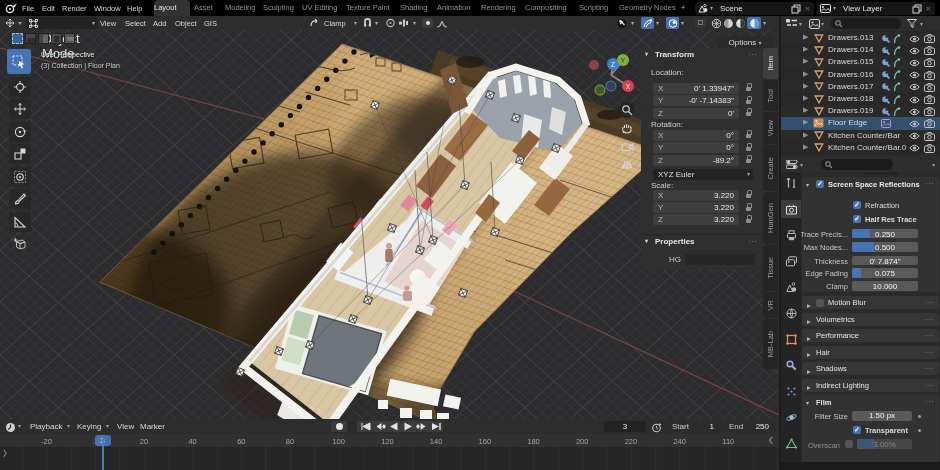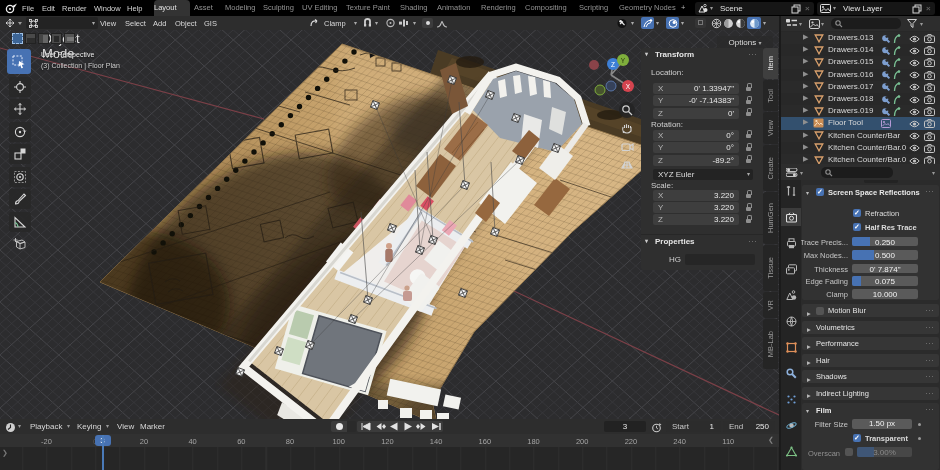--- a/index.html
+++ b/index.html
@@ -26,21 +26,21 @@
 .ntab{width:15px;border-radius:3px 0 0 3px;margin-bottom:1px;background:#252525;color:#9a9a9a;font-size:7.5px;display:flex;align-items:center;justify-content:center}
 .ntab span{writing-mode:vertical-rl;transform:rotate(180deg)}
 .ntab.active{background:#3f3f3f;color:#e8e8e8}
 
 #rightcol{position:absolute;left:781px;top:16px;width:159px;height:344px;background:#282828}
 #outliner{position:absolute;left:0;top:0;width:159px;height:148px;background:#282828}
 #outliner .ohdr{position:absolute;left:0;top:0;width:159px;height:15px;background:#2d2d2d}
 .orow{position:absolute;left:0;width:159px;height:12.2px;font-size:8px;color:#d8d8d8}
 .orow .nm{position:absolute;left:47px;top:1px}
 .orow .car{position:absolute;left:22px;top:1px;color:#8f8f8f;font-size:7px}
-#props{position:absolute;left:0;top:148px;width:159px;height:306px;background:#2b2b2b}
+#props{position:absolute;left:0;top:140px;width:159px;height:306px;background:#2b2b2b}
 #props .phdr{position:absolute;left:0;top:0;width:159px;height:16px;background:#2d2d2d}
 #ptabs{position:absolute;left:0;top:16px;width:20px;height:290px;background:#242424}
 #pcontent{position:absolute;left:20px;top:16px;width:139px;height:290px;background:#2b2b2b;overflow:hidden}
 .panelhdr{height:13px;background:#363636;border-radius:2px;margin:2px 1px 0 1px;color:#e4e4e4;line-height:13px}
 .panelhdr .car{position:absolute;left:5px;top:0;color:#b5b5b5;font-size:7px}
 .panelhdr .t{position:absolute;left:14px;top:0}
 .grip{position:absolute;right:4px;top:5px;width:9px;height:4px;background-image:radial-gradient(circle,#6a6a6a 0.7px,transparent 0.8px);background-size:3px 3px}
 #pcontent span{font-size:7.5px}
 .chk{position:absolute;width:8px;height:8px;background:#4772b3;border-radius:2px;color:#fff;font-size:7px;line-height:8px;text-align:center;font-weight:bold}
 
@@ -841,21 +841,21 @@
             <svg class="abs" style="left:32px;top:1px" width="11" height="10" viewBox="0 0 11 10">
               <rect x="0.5" y="0.5" width="10" height="9" rx="1" fill="#c98c54"></rect>
               <path d="M1.5 8 L4.5 4.5 L6.5 6.5 L8 5 L9.5 7" fill="none" stroke="#f7dfc2" stroke-width="1"></path>
               <circle cx="3.4" cy="3" r="1.1" fill="#f7dfc2"></circle>
             </svg>
             <svg class="abs" style="left:100px;top:1.5px" width="10" height="9" viewBox="0 0 10 9">
               <rect x="0.5" y="0.5" width="9" height="8" rx="1" fill="none" stroke="#b49ad6" stroke-width="1"></rect>
               <circle cx="3" cy="3" r="1" fill="#b49ad6"></circle>
               <path d="M1.5 7 L4 4.5 L5.5 6 L7 4.5 L8.5 6.5" fill="none" stroke="#b49ad6" stroke-width="0.9"></path>
             </svg>
-            <span class="nm">Floor Tool</span>
+            <span class="nm">Floor Edge</span>
             <svg class="abs" style="left:128px;top:2.5px" width="11" height="8" viewBox="0 0 11 8">
               <path d="M0.8 4 Q5.5 -1.5 10.2 4 Q5.5 9.5 0.8 4 Z" fill="none" stroke="#c5c5c5" stroke-width="1"></path>
               <circle cx="5.5" cy="4" r="1.6" fill="#c5c5c5"></circle>
             </svg>
             <svg class="abs" style="left:143px;top:2px" width="11" height="9" viewBox="0 0 11 9">
               <rect x="0.5" y="2" width="10" height="6.5" rx="1.2" fill="none" stroke="#c5c5c5" stroke-width="1"></rect>
               <path d="M3 2 L4 0.4 L7 0.4 L8 2" fill="none" stroke="#c5c5c5" stroke-width="1"></path>
               <circle cx="5.5" cy="5.2" r="1.8" fill="none" stroke="#c5c5c5" stroke-width="1"></circle>
             </svg>
           </div>

